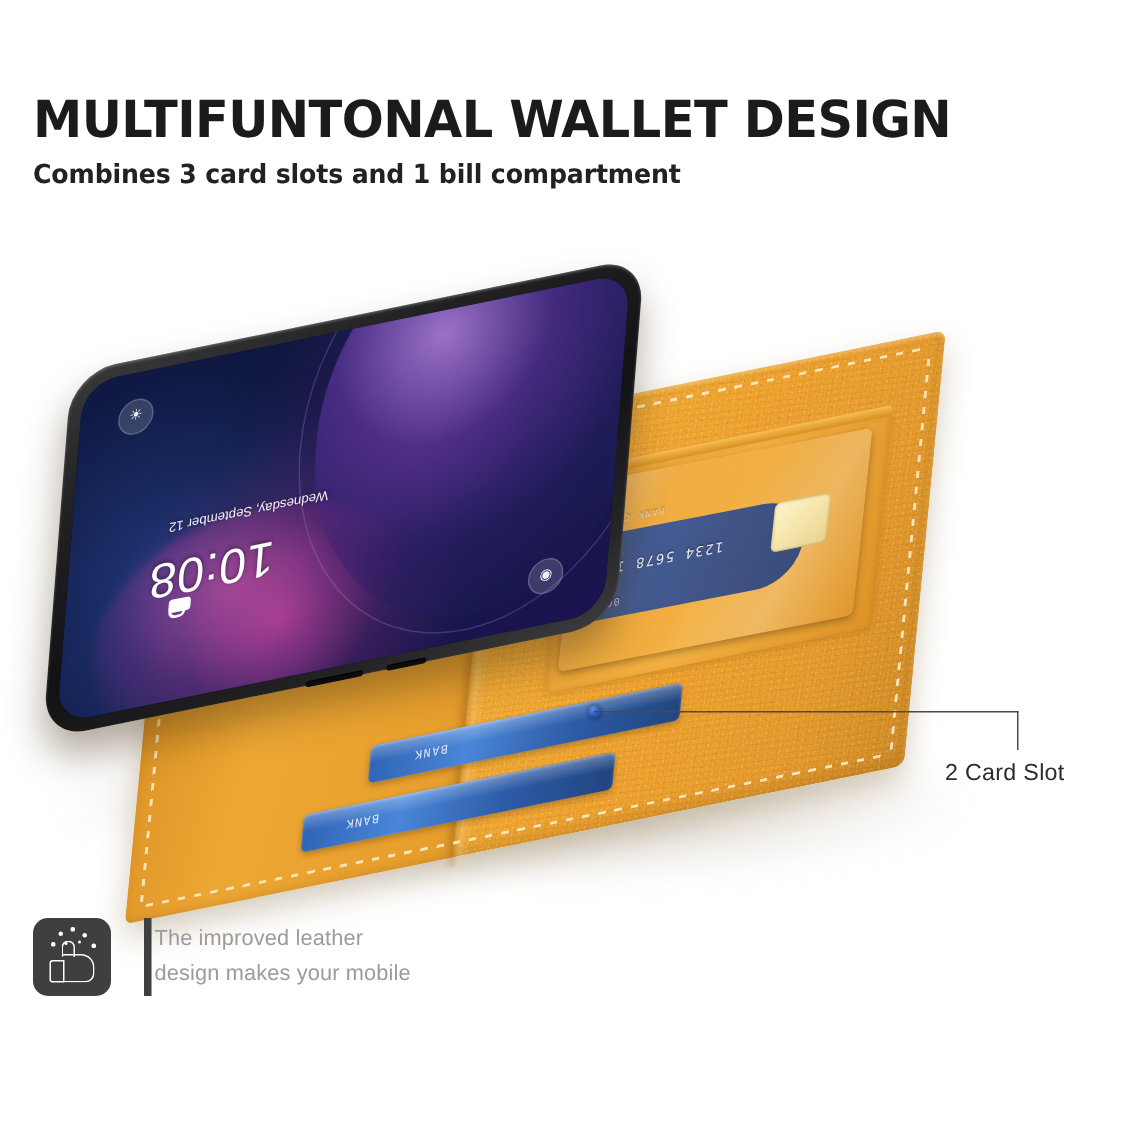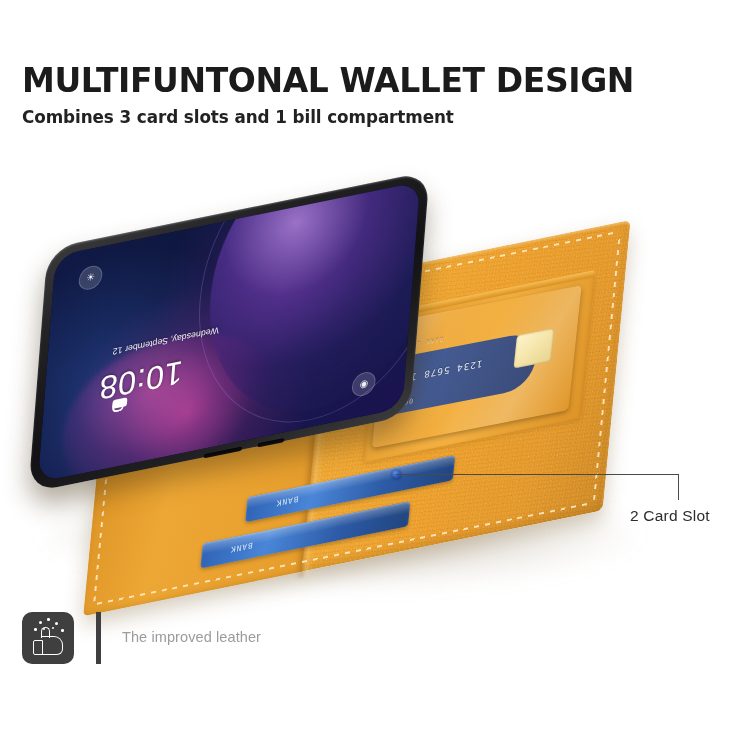--- a/index.html
+++ b/index.html
@@ -438,21 +438,21 @@
     background: #ffffff;
     border-radius: 50%;
   }
   #divider-bar {
     width: 5px; height: 52px;
     background: #3f3f3f;
     margin-left: 22px;
     flex: 0 0 auto;
   }
   #feature-text {
-    margin-left: 21px;
+    margin-left: 2px;
     font-family: "Liberation Sans", sans-serif;
     font-size: 14.5px;
     line-height: 1.62;
     color: #9b9b9b;
     letter-spacing: 0.1px;
     white-space: nowrap;
   }
 </style>
 </head>
 <body>
@@ -553,15 +553,16 @@
       <div class="thumb-up"></div>
       <div class="thumb-fist"></div>
       <div class="thumb-palm"></div>
     </div>
   </div>
 
   <div id="divider-bar"></div>
 
   <div id="feature-text">
     <div>The improved leather</div>
+    <div>design makes your mobile</div>
   </div>
 
 </div>
 
 </body></html>

